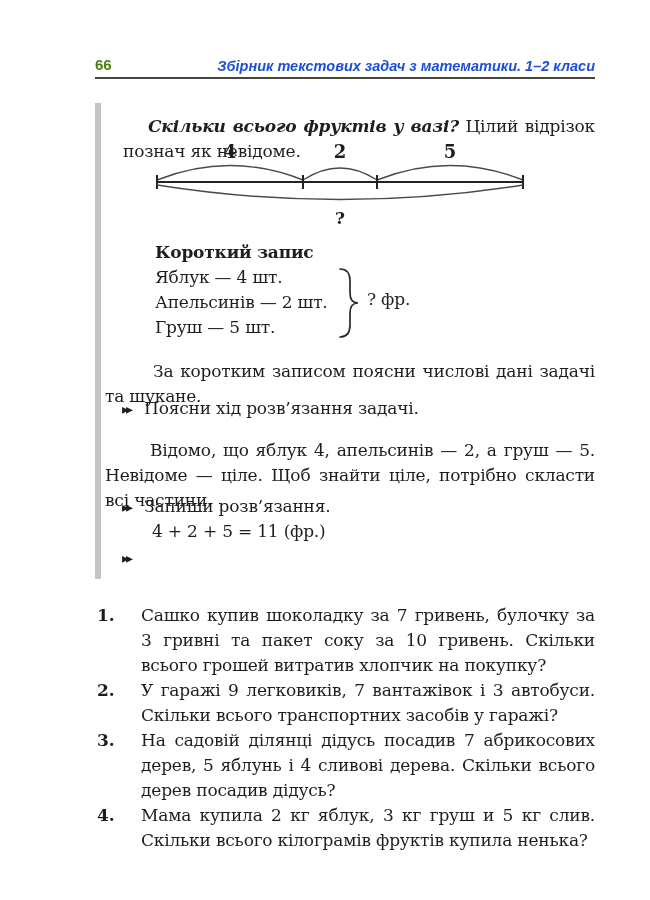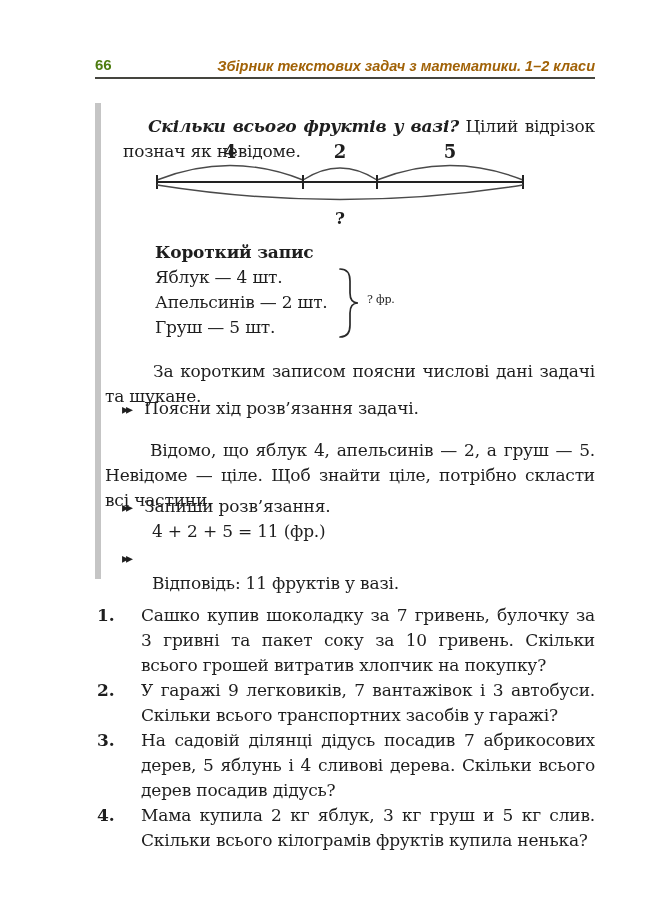--- a/index.html
+++ b/index.html
@@ -15,21 +15,21 @@
   }
   
   .page-number{
     position:absolute;left:95px;top:56px;
     font-family:"Liberation Sans","DejaVu Sans",sans-serif;
     font-weight:bold;font-size:15px;color:#4d7c0f;
   }
   .header-title{
     position:absolute;right:55px;top:58px;
     font-family:"Liberation Sans","DejaVu Sans",sans-serif;
-    font-style:italic;font-weight:bold;font-size:14.5px;color:#a16207;
+    font-style:italic;font-weight:bold;font-size:14.5px;color:#1d4ed8;
     white-space:nowrap;
   }
   .header-rule{
     position:absolute;left:95px;top:77px;width:500px;height:2px;
     background:#45453f;
   }
   
   .section-bar{
     position:absolute;left:95px;top:103px;width:6px;height:476px;
     background:#c5c5c5;
@@ -48,21 +48,21 @@
   .diagram{position:absolute;left:140px;top:138px;}
 
   .short-record{
     position:absolute;left:155px;top:240px;width:310px;
     font-size:17px;line-height:25px;letter-spacing:-0.2px;
   }
   .short-record .sr-title{font-weight:bold;}
   .sr-brace{position:absolute;left:183px;top:27px;}
   .sr-brace-label{
     position:absolute;left:212px;top:47px;
-    font-size:11px;white-space:nowrap;
+    font-size:17px;white-space:nowrap;
   }
 
   .step-row{
     position:absolute;left:122px;width:475px;
     font-size:17px;line-height:25px;letter-spacing:-0.2px;
     display:flex;align-items:baseline;
   }
   .step-marker{
     font-family:"DejaVu Sans",sans-serif;
     font-size:14px;letter-spacing:-3px;
@@ -151,21 +151,20 @@
 
   <div class="step-row row-step2">
     <span class="step-marker">▸▸</span>
     <span>Запиши розв’язання.</span>
   </div>
   <div class="step-line line-solution">4 + 2 + 5 = 11 (фр.)</div>
 
   <div class="step-row row-step3">
     <span class="step-marker">▸▸</span>
   </div>
-  <div class="step-line line-answer">Відповідь: 11 фруктів у вазі.</div>
 
   <div class="problem p1">
     <span class="problem-number">1.</span>
     <div class="problem-text">Сашко купив шоколадку за 7 гривень, булочку за 3 гривні та пакет соку за 10 гривень. Скільки всього грошей витратив хлопчик на покупку?</div>
   </div>
   <div class="problem p2">
     <span class="problem-number">2.</span>
     <div class="problem-text">У гаражі 9 легковиків, 7 вантажівок і 3 автобуси. Скільки всього транспортних засобів у гаражі?</div>
   </div>
   <div class="problem p3">

